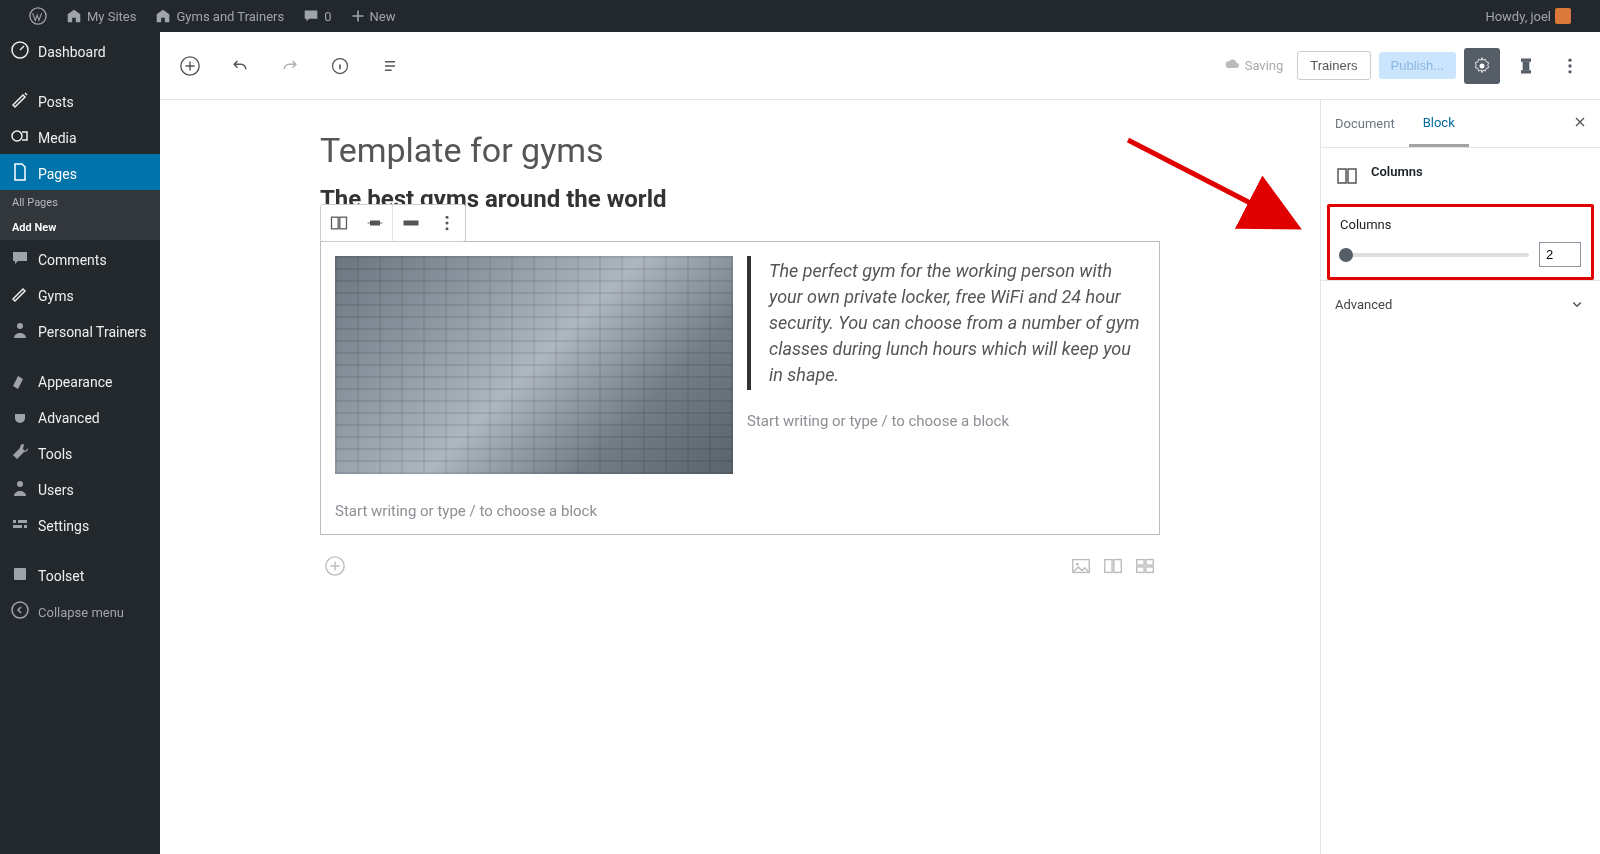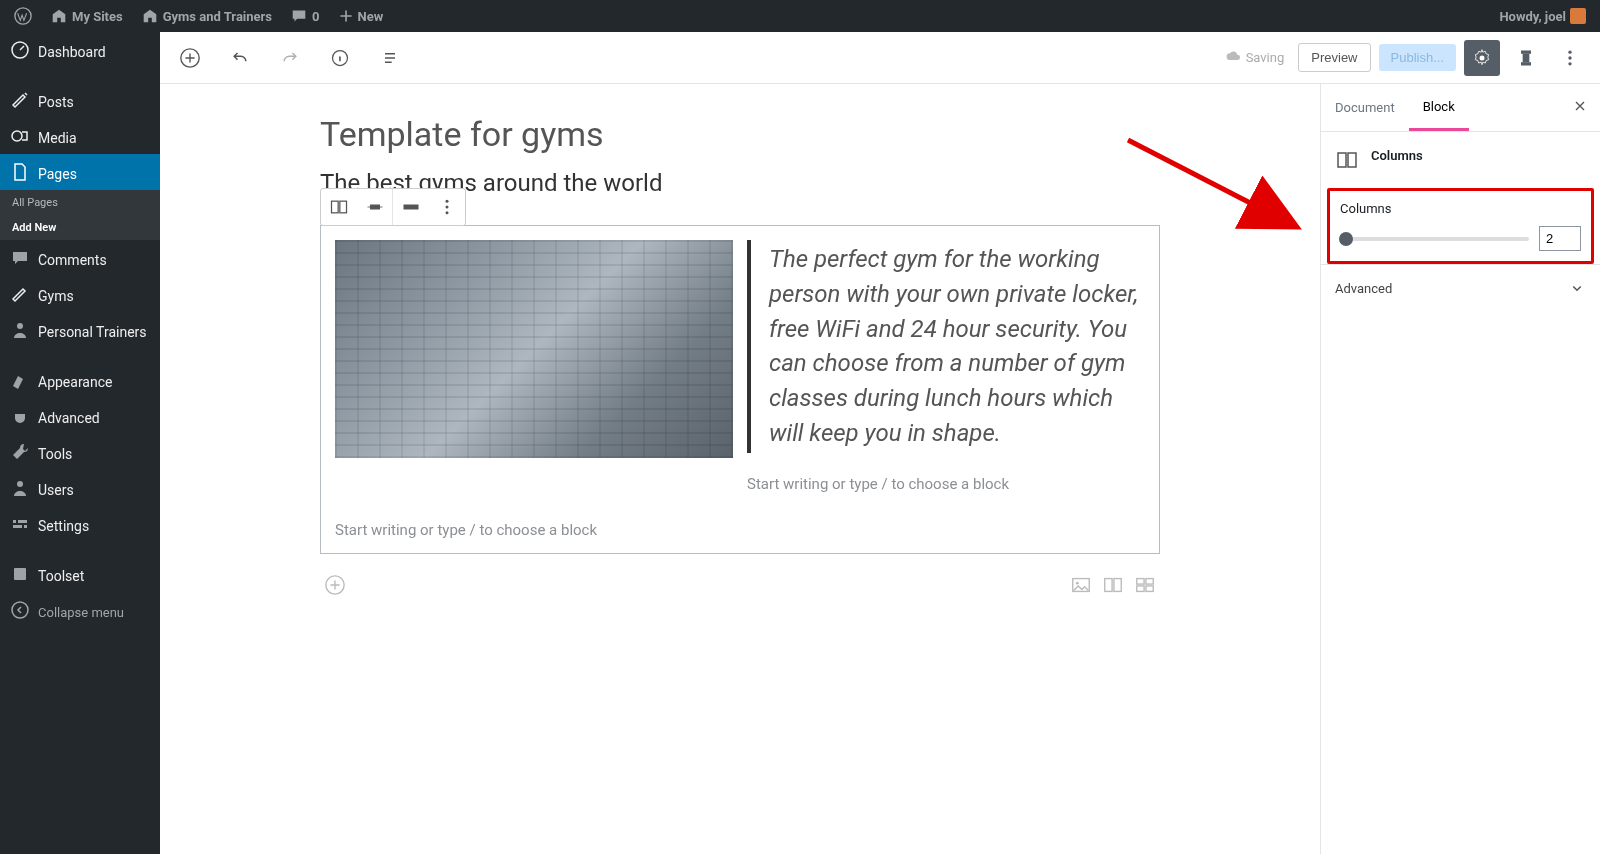--- a/index.html
+++ b/index.html
@@ -1,90 +1,90 @@
 <!DOCTYPE html>
 <html><head>
 <meta charset="utf-8">
 <style>
 * { margin: 0; padding: 0; box-sizing: border-box; }
 body { font-family: -apple-system, BlinkMacSystemFont, "Segoe UI", Roboto, sans-serif; font-size: 13px; color: #444; background: #f1f1f1; overflow: hidden; }
 
 
-.admin-bar { background: #23282d; height: 32px; color: #eee; display: flex; align-items: center; justify-content: space-between; padding: 0 8px; font-size: 13px; font-weight: bold; }
+.admin-bar { background: #23282d; height: 32px; color: #eee; display: flex; align-items: center; justify-content: space-between; padding: 0 23px; font-size: 13px; }
 .admin-bar-left, .admin-bar-right { display: flex; align-items: center; gap: 6px; }
 .admin-bar-item { display: flex; align-items: center; gap: 4px; color: #a0a5aa; padding: 0 6px; cursor: pointer; }
 .admin-bar-item svg { fill: #a0a5aa; }
 .admin-bar .avatar { width: 16px; height: 16px; background: #d97a3c; border-radius: 2px; }
 
 
 .sidebar { position: fixed; top: 32px; left: 0; bottom: 0; width: 160px; background: #23282d; color: #eee; overflow-y: auto; }
 .sidebar-item { display: flex; align-items: flex-end; gap: 8px; padding: 8px 10px; color: #eee; cursor: pointer; font-size: 14px; }
 .sidebar-item svg { fill: rgba(240,245,250,0.6); flex-shrink: 0; }
 .sidebar-item.active { background: #0073aa; color: #fff; position: relative; }
 .sidebar-item.active svg { fill: #fff; }
 .sidebar-item.active::after { content: ""; position: absolute; right: -8px; top: 50%; transform: translateY(-50%); border: 8px solid transparent; border-right-color: #f1f1f1; }
 .sidebar-sub { background: #32373c; }
 .sidebar-sub-item { padding: 6px 12px; color: #b4b9be; font-size: 11px; cursor: pointer; }
 .sidebar-sub-item.current { color: #fff; font-weight: 600; }
 .sidebar-sep { height: 14px; }
 
 
 .main { position: fixed; top: 32px; left: 160px; right: 0; bottom: 0; background: #fff; display: flex; flex-direction: column; }
-.editor-topbar { height: 52px; border-bottom: 1px solid #e2e4e7; display: flex; align-items: center; justify-content: space-between; padding: 0 12px; }
+.editor-topbar { height: 68px; border-bottom: 1px solid #e2e4e7; display: flex; align-items: center; justify-content: space-between; padding: 0 12px; }
 .topbar-left { display: flex; align-items: center; gap: 14px; }
 .topbar-right { display: flex; align-items: center; gap: 8px; }
 .icon-btn { width: 36px; height: 36px; display: flex; align-items: center; justify-content: center; cursor: pointer; }
 .icon-btn svg { fill: #555; }
 .saving-ind { color: #aaa; display: flex; align-items: center; gap: 4px; font-size: 13px; margin-right: 6px; }
 .btn-preview { border: 1px solid #ccc; background: #fff; padding: 6px 12px; border-radius: 3px; font-size: 13px; color: #555; cursor: pointer; }
 .btn-publish { border: none; background: #cce5ff; color: #8bb8e0; padding: 6px 12px; border-radius: 3px; font-size: 13px; }
 .sq-btn { width: 36px; height: 36px; background: #555d66; display: flex; align-items: center; justify-content: center; border-radius: 3px; }
 .sq-btn svg { fill: #fff; }
 .nosq-btn { width: 36px; height: 36px; display: flex; align-items: center; justify-content: center; }
 .nosq-btn svg { fill: #555d66; }
 
 
 .editor-body { flex: 1; display: flex; overflow: hidden; }
 .canvas { flex: 1; overflow-y: auto; padding: 30px 0; }
 .content-wrap { max-width: 880px; margin: 0 auto; padding: 0 20px; }
 .page-title { font-size: 34px; font-weight: 400; color: #555; margin-bottom: 15px; }
-.page-subtitle { font-size: 24px; font-weight: 400; color: #333; margin-bottom: 8px; position: relative; z-index: 0; }
+.page-subtitle { font-size: 24px; font-weight: 700; color: #333; margin-bottom: 8px; position: relative; z-index: 0; }
 
 
 .block-toolbar { position: relative; display: inline-flex; background: #fff; border: 1px solid #ccc; border-radius: 3px; margin-top: -22px; margin-left: 0; z-index: 5; }
 .bt-grp { display: flex; }
 .bt-btn { width: 36px; height: 36px; display: flex; align-items: center; justify-content: center; border-right: 1px solid #e2e4e7; cursor: pointer; }
 .bt-btn:last-child { border-right: none; }
 .bt-btn svg { fill: #555; }
 
 
 .columns-block { border: 1px solid #b5bcc2; padding: 14px; margin-top: -1px; }
 .cols-row { display: flex; gap: 14px; }
 .col { flex: 1; }
 .col-img { width: 100%; height: 218px; background: linear-gradient(135deg, #6a7580 0%, #8a959f 25%, #aeb7bf 50%, #737d86 75%, #5a636b 100%); position: relative; overflow: hidden; }
 .col-img::before { content: ""; position: absolute; inset: 0; background:
   repeating-linear-gradient(0deg, rgba(0,0,0,0.25) 0 2px, transparent 2px 12px),
   repeating-linear-gradient(90deg, rgba(0,0,0,0.2) 0 2px, transparent 2px 22px);
   opacity: 0.35; }
 .quote-block { border-left: 4px solid #333; padding: 2px 0 2px 18px; }
-.quote-block p { font-style: italic; font-size: 24px; color: #555; line-height: 1.45; }
+.quote-block p { font-style: italic; font-size: 18px; color: #555; line-height: 1.45; }
 .ph-text { color: #8c8f94; font-size: 15px; margin-top: 22px; }
 .ph-bottom { color: #8c8f94; font-size: 15px; margin-top: 28px; }
 
 
 .inserter-row { display: flex; align-items: center; justify-content: space-between; margin-top: 20px; padding: 0 4px; }
 .inserter-left svg { fill: #bbb; }
 .inserter-right { display: flex; gap: 10px; }
 .inserter-right svg { fill: #bbb; }
 
 
 .settings-panel { width: 280px; border-left: 1px solid #e2e4e7; background: #fff; display: flex; flex-direction: column; overflow-y: auto; }
 .panel-tabs { display: flex; align-items: center; border-bottom: 1px solid #e2e4e7; position: relative; height: 48px; }
 .panel-tab { padding: 0 14px; height: 100%; display: flex; align-items: center; color: #6c7781; font-size: 13px; cursor: pointer; }
-.panel-tab.active { color: #000000; border-bottom: 3px solid #ec4899; font-weight: 400; }
+.panel-tab.active { color: #0369a1; border-bottom: 3px solid #a3a3a3; font-weight: 400; }
 .panel-close { margin-left: auto; padding: 0 12px; cursor: pointer; }
 .panel-close svg { fill: #555; }
 .panel-block-head { display: flex; gap: 12px; padding: 16px 14px; }
 .panel-block-head svg { fill: #555; flex-shrink: 0; }
 .panel-block-head .meta .name { font-weight: 600; color: #191e23; font-size: 13px; }
 .panel-block-head .meta .desc { font-size: 12px; color: #555; margin-top: 4px; line-height: 1.4; }
 .panel-section { border-top: 1px solid #e2e4e7; padding: 14px; }
 .panel-section.advanced { display: flex; align-items: center; justify-content: space-between; cursor: pointer; }
 .ps-label { font-size: 13px; color: #191e23; margin-bottom: 10px; }
 .highlight-box { border: 3px solid #e10000; padding: 10px; margin: 0 6px; border-radius: 2px; }
@@ -274,21 +274,21 @@
           </svg>
         </div>
     </div>
     <div class="topbar-right">
       <div class="saving-ind">
           <svg width="16" height="16" viewBox="0 0 24 24">
             <path d="M6 15a5 5 0 010-10 6 6 0 0111 2 4 4 0 010 8H6z" fill="#bbb"></path>
           </svg>
           <span>Saving</span>
         </div>
-      <button class="btn-preview">Preview</button>
+      <button class="btn-preview">Trainers</button>
       <button class="btn-publish">Publish...</button>
       <div class="sq-btn">
           <svg width="20" height="20" viewBox="0 0 24 24">
             <circle cx="12" cy="12" r="3"></circle>
             <path d="M12 2l1 3 3-1 1 3 3 1-1 3 1 3-3 1-1 3-3-1-1 3-1-3-3 1-1-3-3-1 1-3-1-3 3-1 1-3 3 1z" fill="none" stroke="#fff" stroke-width="1"></path>
           </svg>
         </div>
       <div class="nosq-btn">
           <svg width="20" height="20" viewBox="0 0 24 24">
             <rect x="6" y="3" width="12" height="4"></rect>

